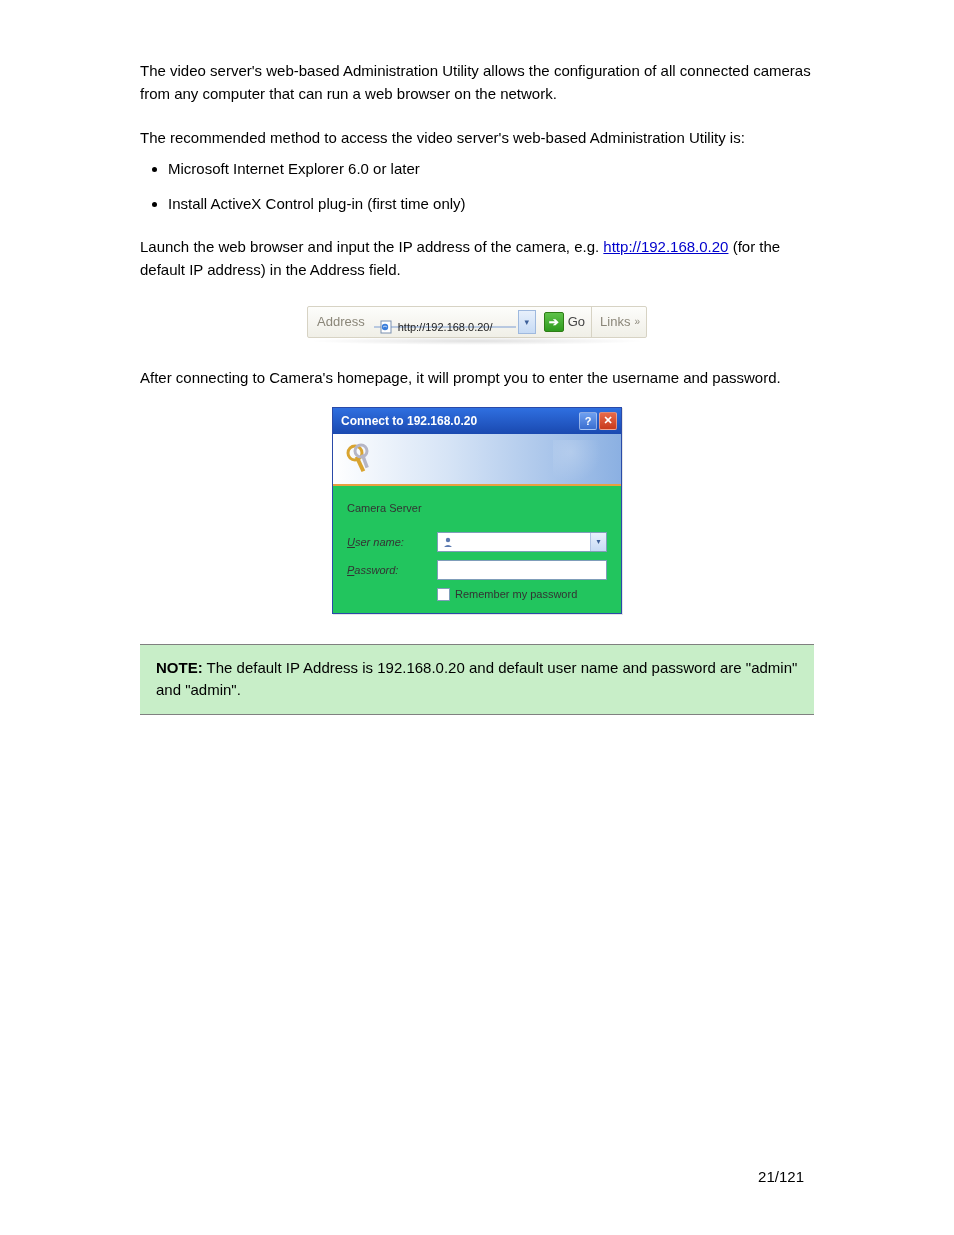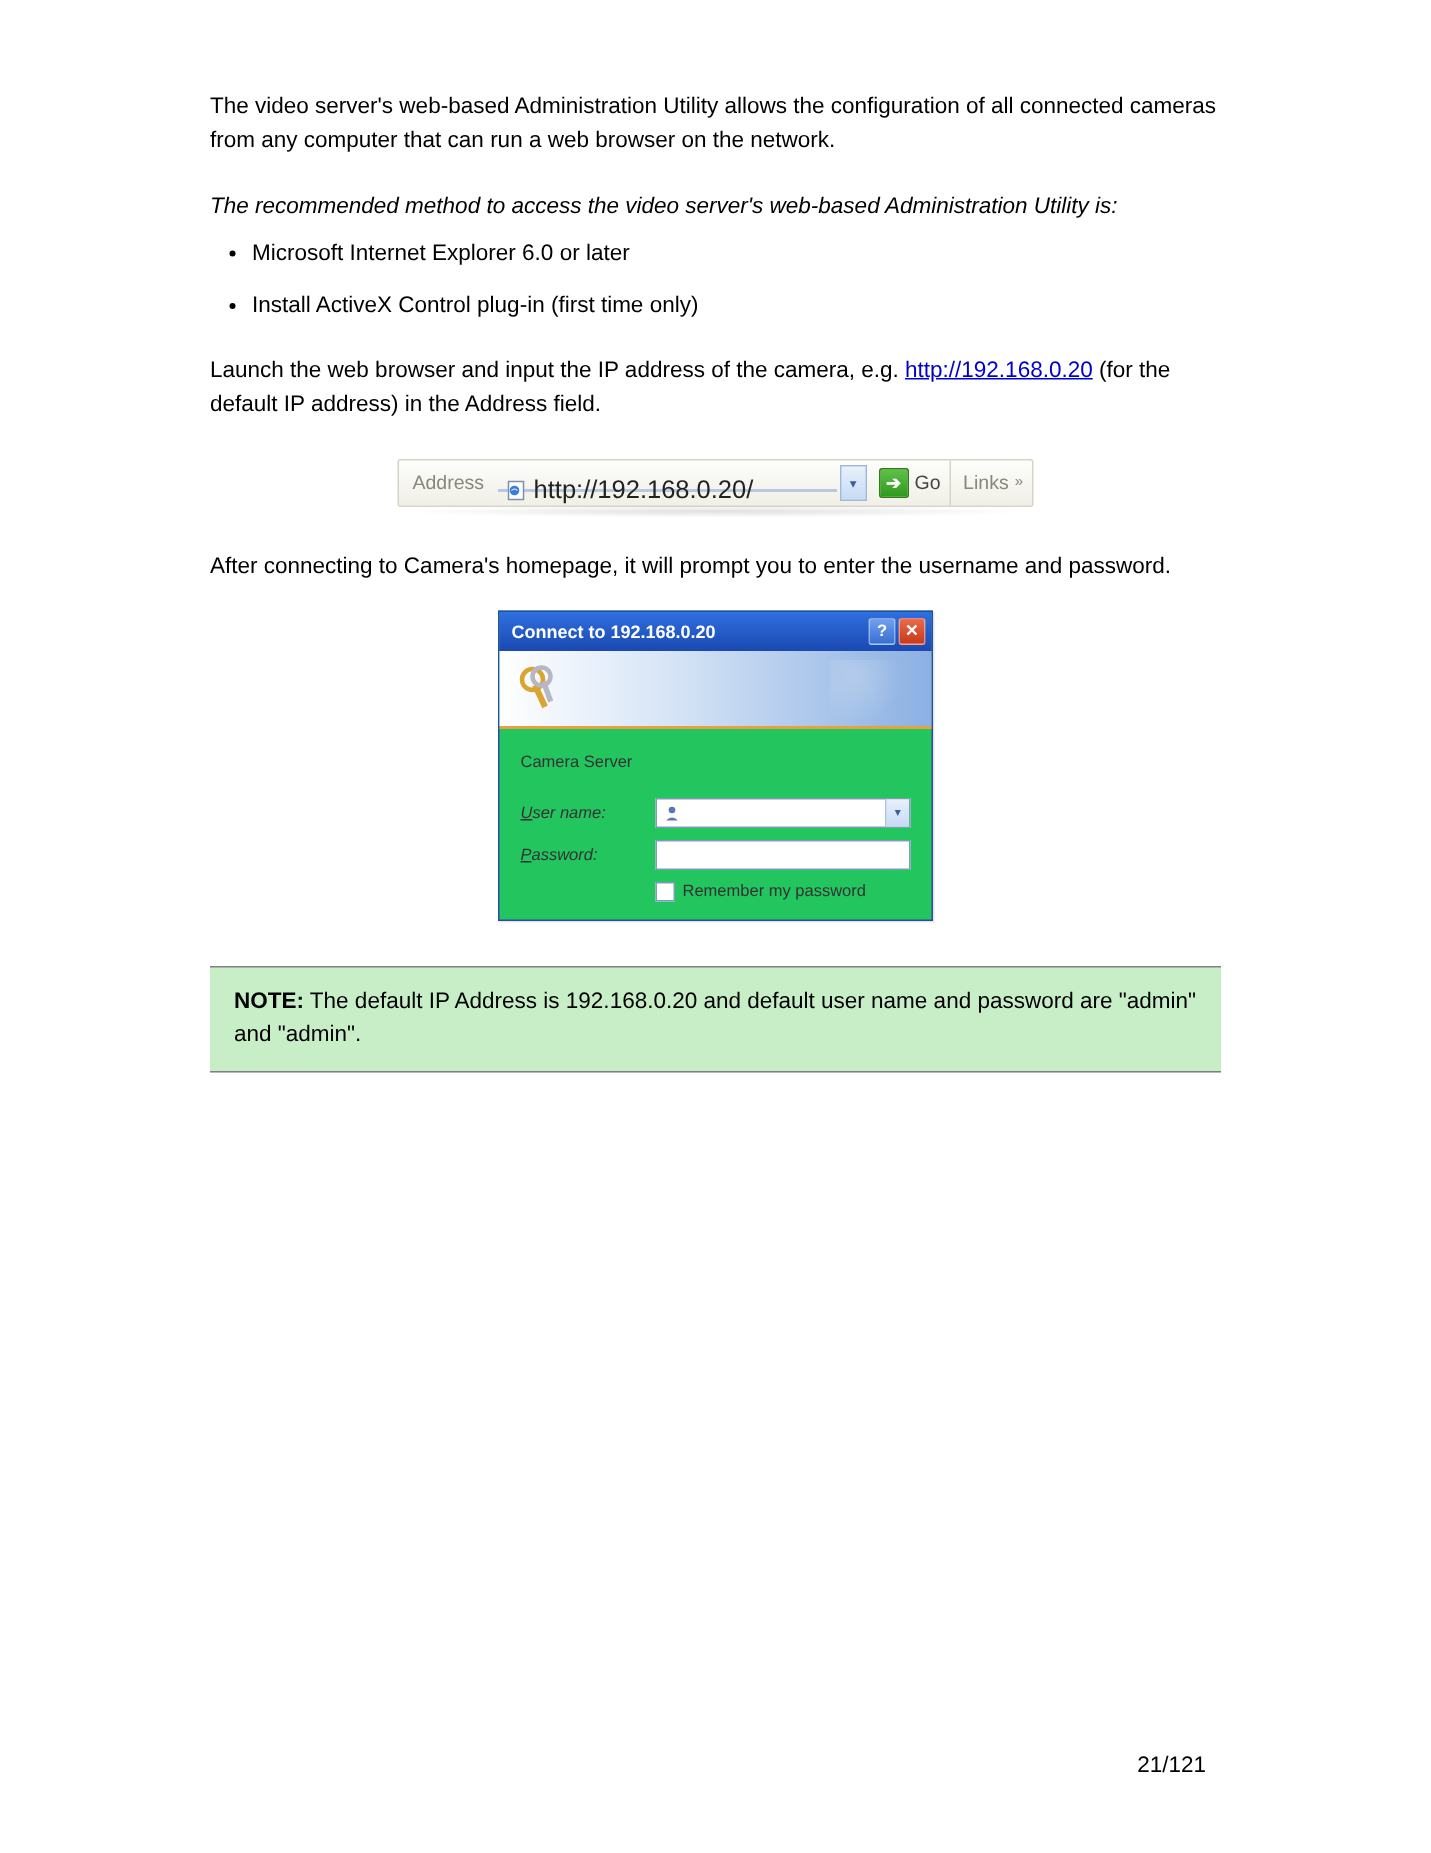--- a/index.html
+++ b/index.html
@@ -19,21 +19,20 @@
     font-size: 18px;
     font-weight: bold;
     margin-bottom: 18px;
   }
   p.intro {
     line-height: 1.5;
     margin-bottom: 24px;
   }
   p.requirements-intro {
     margin-bottom: 12px;
-    font-style: italic;
   }
   ul.reqs {
     list-style: disc;
     padding-left: 28px;
     margin-bottom: 20px;
   }
   ul.reqs li {
     margin-bottom: 12px;
     line-height: 1.5;
   }
@@ -43,21 +42,21 @@
   }
   a.link { color: #0000cc; }
 
   
   .addressbar-wrap {
     display: flex;
     justify-content: center;
     margin: 0 0 10px 0;
   }
   .addressbar {
-    width: 424px;
+    width: 340px;
     height: 32px;
     display: flex;
     align-items: stretch;
     background: linear-gradient(#fdfdfb, #f0efe7);
     border: 1px solid #d7d3c4;
     border-radius: 2px;
     position: relative;
   }
   .addressbar::after {
     content: "";
@@ -73,21 +72,21 @@
     font-size: 13px;
   }
   .addr-field {
     flex: 1;
     display: flex;
     align-items: center;
     background: #fff;
     border: 1px solid #b8c8e0;
     margin: 19px 0;
     padding: 0 5px;
-    font-size: 17px;
+    font-size: 11px;
     gap: 4px;
   }
   .addr-icon {
     width: 14px; height: 14px;
     display: flex; align-items: center; justify-content: center;
   }
   .addr-text { flex: 1; color: #222; }
   .addr-drop {
     width: 18px;
     background: linear-gradient(#e8f0fb, #c7dbf5);

